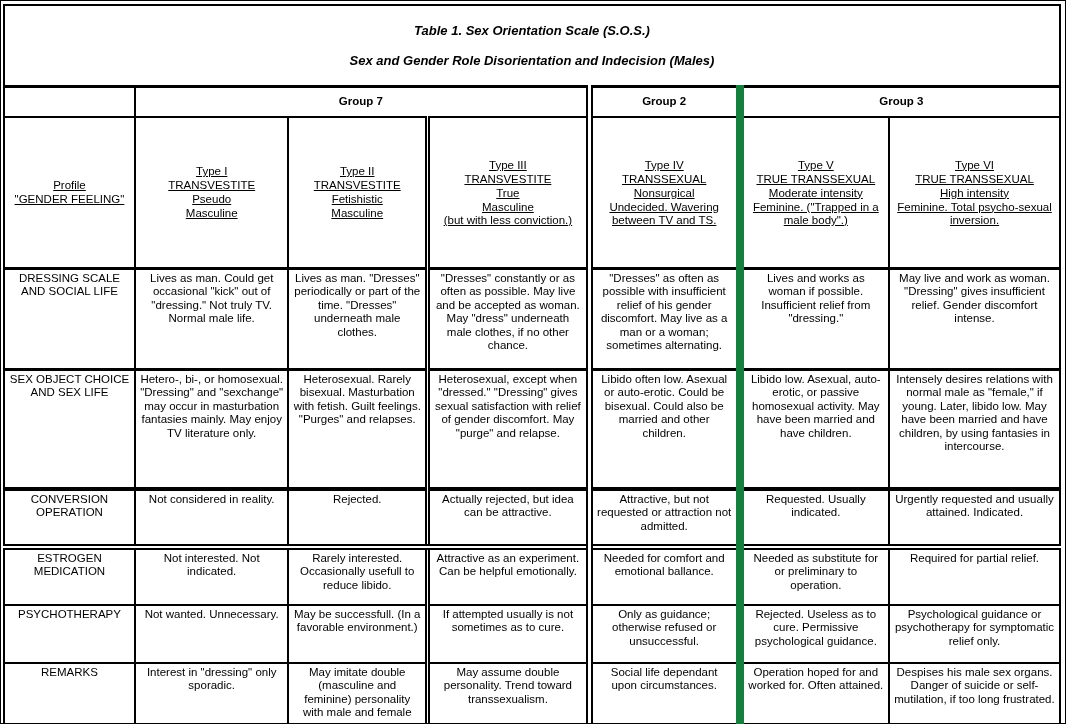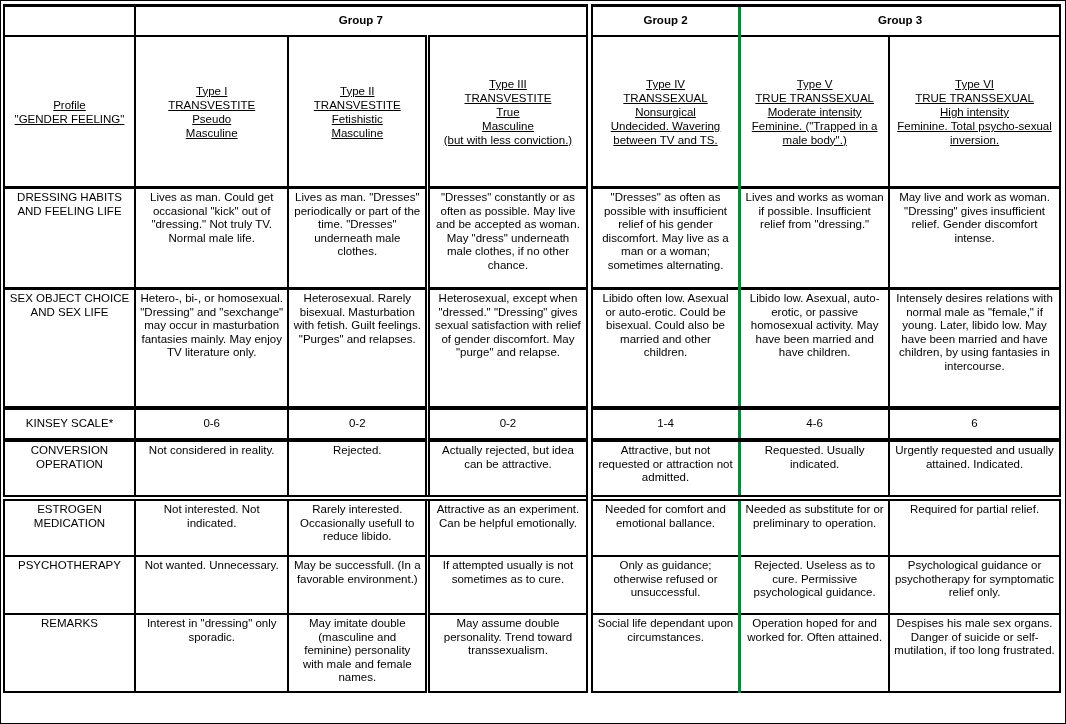--- a/index.html
+++ b/index.html
@@ -15,21 +15,21 @@
   }
   td{
     border-left:2px solid #000;border-right:2px solid #000;
     padding:2px 4px;vertical-align:top;text-align:center;
     font-size:11.5px;line-height:13.5px;white-space:pre-line;
     overflow:hidden;
   }
   
   td.c3{border-left:5px double #000;}
   td.c4{border-left:7px double #000;}
-  td.c5{border-left:3px solid #15803d;}
+  td.c5{border-left:8px solid #15803d;}
   
   tr.r-group td{border-top:3px solid #000;height:24px;vertical-align:middle;}
   tr.r-profile td{border-top:2px solid #000;height:122px;}
   tr.r-dressing td{border-top:3px solid #000;height:94px;}
   tr.r-sexobj td{border-top:3px solid #000;height:112px;}
   tr.r-kinsey td{border-top:4px solid #000;height:24px;vertical-align:middle;}
   tr.r-conversion td{border-top:4px solid #000;height:49px;}
   tr.r-estrogen td{border-top:6px double #000;height:50px;margin-top:28px;}
   tr.r-psycho td{border-top:2px solid #000;height:52px;}
   tr.r-remarks td{border-top:2px solid #000;height:72px;}
@@ -48,20 +48,26 @@
       <col style="width:128px">
         <col style="width:150px">
         <col style="width:136px">
       <col style="width:158px">
         <col style="width:147px">
         <col style="width:146px">
       <col style="width:167px">
     </colgroup>
 
     <tbody>
+        <tr class="r-title">
+      <td colspan="7">
+        <div class="title-line">Table 1. Sex Orientation Scale (S.O.S.)</div>
+        <div class="title-line">Sex and Gender Role Disorientation and Indecision (Males)</div>
+      </td>
+    </tr>
 
     <tr class="r-group">
       <td></td>
       <td colspan="3" class="group-label">Group 7</td>
       <td class="c4 group-label">Group 2</td>
       <td colspan="2" class="c5 group-label">Group 3</td>
     </tr>
 
     <tr class="r-profile">
       <td>
@@ -117,48 +123,39 @@
         <div class="pstack">
           <div>Type VI</div>
           <div>TRUE TRANSSEXUAL</div>
           <div>High intensity</div>
           <div>Feminine. Total psycho-sexual inversion.</div>
         </div>
       </td>
     </tr>
 
     <tr class="r-dressing">
-      <td>DRESSING HABITS AND FEELING LIFE</td>
+      <td>DRESSING SCALE AND SOCIAL LIFE</td>
       <td>Lives as man. Could get occasional "kick" out of "dressing." Not truly TV. Normal male life.</td>
       <td>Lives as man. "Dresses" periodically or part of the time. "Dresses" underneath male clothes.</td>
       <td class="c3">"Dresses" constantly or as often as possible. May live and be accepted as woman. May "dress" underneath male clothes, if no other chance.</td>
       <td class="c4">"Dresses" as often as possible with insufficient relief of his gender discomfort. May live as a man or a woman; sometimes alternating.</td>
       <td class="c5">Lives and works as woman if possible. Insufficient relief from "dressing."</td>
       <td>May live and work as woman. "Dressing" gives insufficient relief. Gender discomfort intense.</td>
     </tr>
 
     <tr class="r-sexobj">
       <td>SEX OBJECT CHOICE AND SEX LIFE</td>
       <td>Hetero-, bi-, or homosexual. "Dressing" and "sexchange" may occur in masturbation fantasies mainly. May enjoy TV literature only.</td>
       <td>Heterosexual. Rarely bisexual. Masturbation with fetish. Guilt feelings. "Purges" and relapses.</td>
       <td class="c3">Heterosexual, except when "dressed." "Dressing" gives sexual satisfaction with relief of gender discomfort. May "purge" and relapse.</td>
       <td class="c4">Libido often low. Asexual or auto-erotic. Could be bisexual. Could also be married and other children.</td>
       <td class="c5">Libido low. Asexual, auto-erotic, or passive homosexual activity. May have been married and have children.</td>
       <td>Intensely desires relations with normal male as "female," if young. Later, libido low. May have been married and have children, by using fantasies in intercourse.</td>
     </tr>
 
-    <tr class="r-kinsey">
-      <td>KINSEY SCALE*</td>
-      <td>0-6</td>
-      <td>0-2</td>
-      <td class="c3">0-2</td>
-      <td class="c4">1-4</td>
-      <td class="c5">4-6</td>
-      <td>6</td>
-    </tr>
 
     <tr class="r-conversion">
       <td>CONVERSION OPERATION</td>
       <td>Not considered in reality.</td>
       <td>Rejected.</td>
       <td class="c3">Actually rejected, but idea can be attractive.</td>
       <td class="c4">Attractive, but not requested or attraction not admitted.</td>
       <td class="c5">Requested. Usually indicated.</td>
       <td>Urgently requested and usually attained. Indicated.</td>
     </tr>

